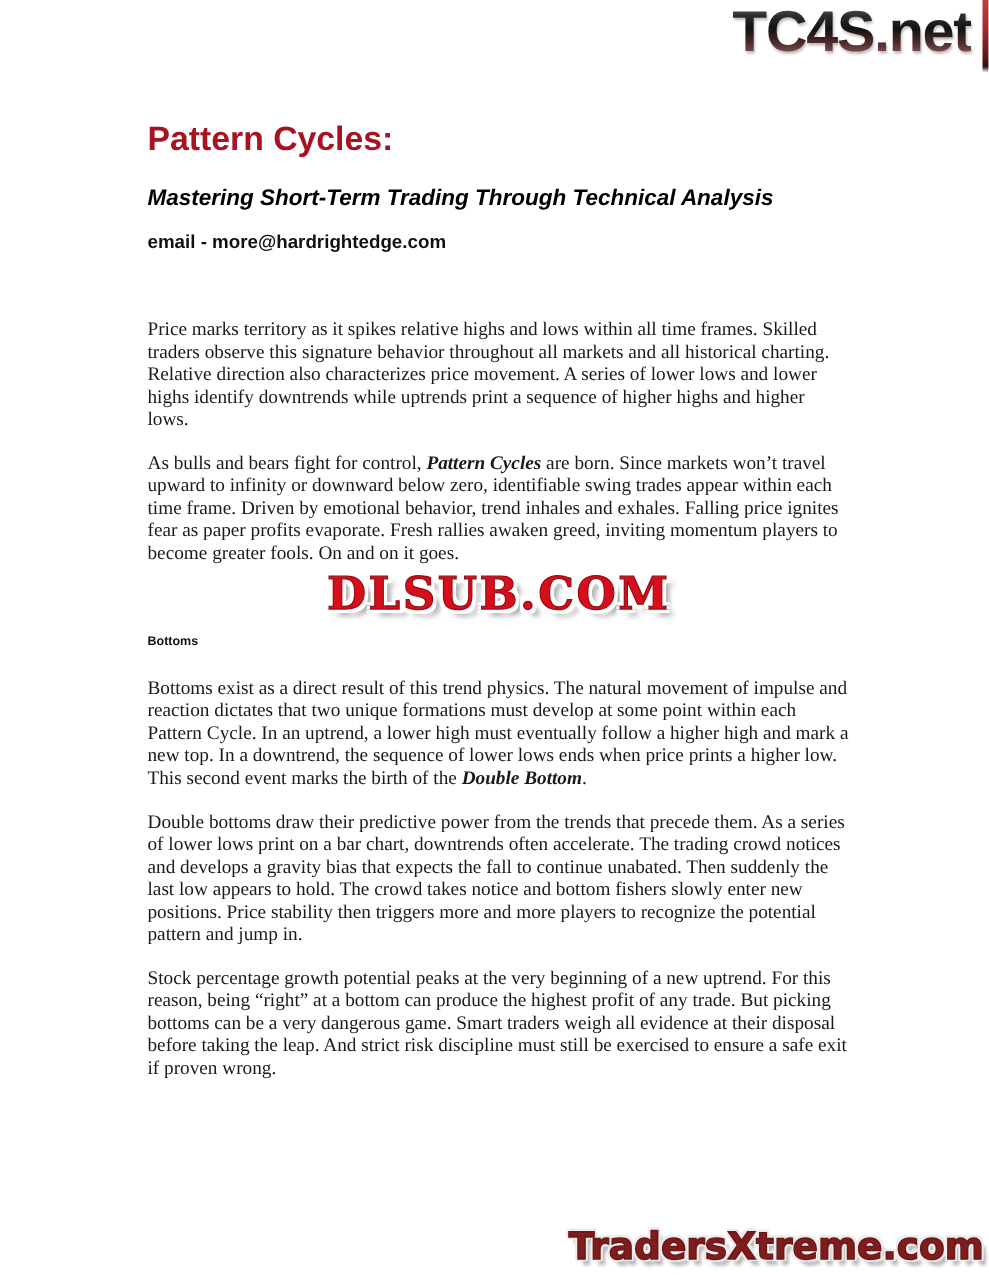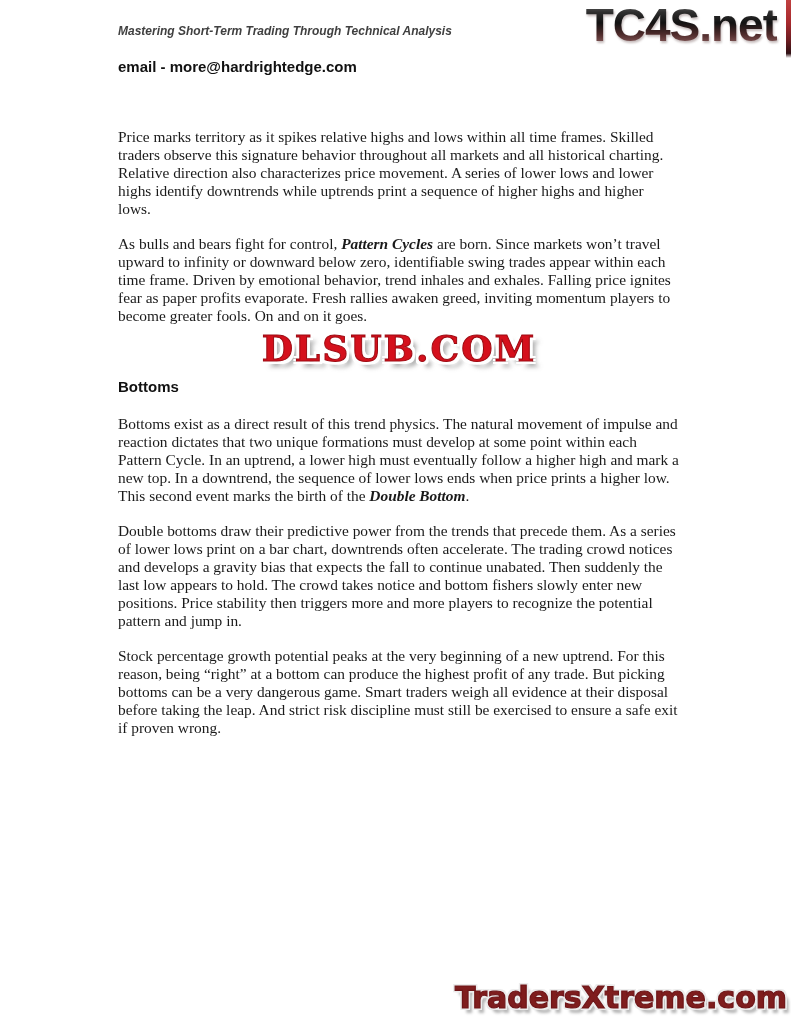--- a/index.html
+++ b/index.html
@@ -53,23 +53,23 @@
     font-weight:bold;
     font-size:27px;
     line-height:31px;
     color:#a81322;
   }
   .doc-subtitle{
     margin:21px 0 0 0;
     font-family:"Liberation Sans",sans-serif;
     font-weight:bold;
     font-style:italic;
-    font-size:12px;
+    font-size:18px;
     line-height:21px;
-    color:#404040;
+    color:#000000;
   }
   .byline{
     margin:21px 0 0 0;
     font-family:"Liberation Sans",sans-serif;
     font-weight:bold;
     font-size:17px;
     line-height:20px;
     color:#111;
   }
   .byline .prefix{font-style:italic;}
@@ -87,21 +87,21 @@
     font-size:15.4px;
     line-height:18px;
     text-align:left;
   }
   .par-first{margin-top:52px;}
   .emphasis{font-weight:bold;font-style:italic;}
   .section-heading{
     margin:8px 0 0 0;
     font-family:"Liberation Sans",sans-serif;
     font-weight:bold;
-    font-size:15px;
+    font-size:10px;
     line-height:17px;
     color:#111;
   }
   .par-after-heading{margin-top:20px;}
 
   
   .dlsub-wrap{
     margin:1px 0 6px 0;
     text-align:center;
   }
@@ -145,20 +145,21 @@
 
 <div class="page">
 
   <div class="tc4s-logo">
     <span class="tc4s-text">TC4S.net</span>
   </div>
   <div class="corner-stripe"></div>
 
   <div class="content">
 
+    <h1 class="doc-title">Pattern Cycles:</h1>
 
     <h2 class="doc-subtitle">Mastering Short-Term Trading Through Technical Analysis</h2>
 
 
     <div class="email-line">email - more@hardrightedge.com</div>
 
     <p class="body-par par-first">Price marks territory as it spikes relative highs and lows within all time frames. Skilled traders observe this signature behavior throughout all markets and all historical charting. Relative direction also characterizes price movement. A series of lower lows and lower highs identify downtrends while uptrends print a sequence of higher highs and higher lows.</p>
 
     <p class="body-par"><span>As bulls and bears fight for control, </span><span class="emphasis">Pattern Cycles</span><span> are born. Since markets won’t travel upward to infinity or downward below zero, identifiable swing trades appear within each time frame. Driven by emotional behavior, trend inhales and exhales. Falling price ignites fear as paper profits evaporate. Fresh rallies awaken greed, inviting momentum players to become greater fools. On and on it goes.</span></p>
 

